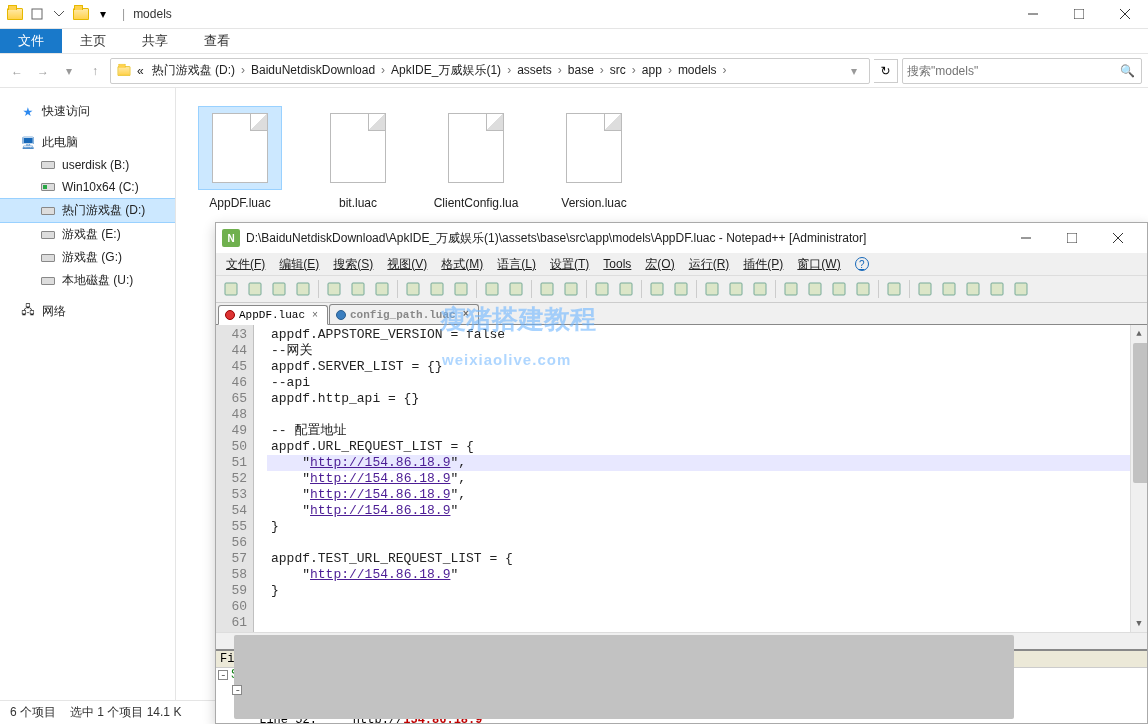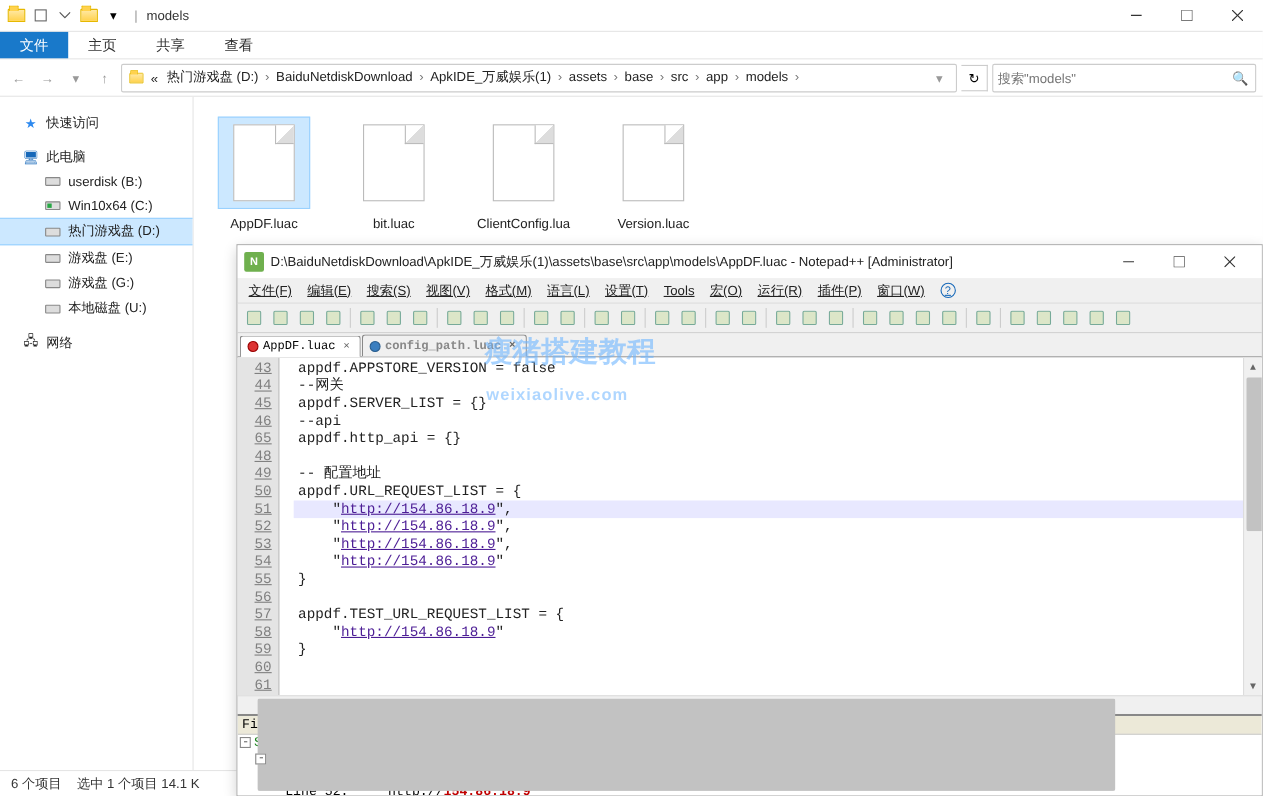--- a/index.html
+++ b/index.html
@@ -72,21 +72,21 @@
 
 .npp-tabs { height:22px; background:#f0f0f0; display:flex; align-items:flex-end; padding:0 2px; gap:1px; border-bottom:1px solid #888;}
 .ntab { height:20px; border:1px solid #888; border-bottom:none; background:#f0f0f0; display:flex; align-items:center; gap:4px; padding:0 6px; font-family:"Courier New",monospace; font-size:11px; border-radius:3px 3px 0 0;}
 .ntab.active { background:#fff; position:relative; z-index:2; border-bottom:1px solid #fff; margin-bottom:-1px;}
 .ntab.inactive { color:#888;font-weight:bold; }
 .ntab .dot { width:10px;height:10px;border-radius:50%; background:#d33; border:1px solid #900;}
 .ntab.inactive .dot{ background:#3a7ebf; border-color:#2a5e8f;}
 .ntab .x { width:12px;height:12px; display:flex;align-items:center;justify-content:center; color:#666; font-size:10px;}
 
 .editor { flex:1; background:#fff; display:flex; overflow:hidden; position:relative; font-family:"Courier New",monospace; font-size:13px;}
-.gutter { width:38px; background:#e4e4e4; color:#808080; text-align:right; padding:2px 6px 2px 0; border-right:1px solid #c0c0c0;text-decoration:underline;}
+.gutter { width:38px; background:#e4e4e4; color:#808080; text-align:right; padding:2px 6px 2px 0; border-right:1px solid #c0c0c0;}
 .gutter div{height:16px;line-height:16px;}
 .code { flex:1; padding:2px 13px; position:relative;}
 .code .ln{height:16px; line-height:16px; white-space:pre; padding-left:4px; color:#222;}
 .code .ln.hl{ background:#e8e8ff;}
 .code a{color:#4c1d95; text-decoration:underline;}
 .editor-scroll{position:absolute;right:0;top:0;bottom:0;width:17px;background:#f0f0f0;border-left:1px solid #ddd;}
 .editor-scroll .thumb{position:absolute;left:2px;right:2px;top:18px;height:140px;background:#c2c2c2;border-radius:2px;}
 .editor-scroll .arr{position:absolute;left:0;right:0;height:17px;display:flex;align-items:center;justify-content:center;color:#666;font-size:9px;}
 .editor-scroll .arr.up{top:0;} .editor-scroll .arr.dn{bottom:0;}
 .hscroll{height:17px;background:#f0f0f0;border-top:1px solid #ddd;position:relative;}

